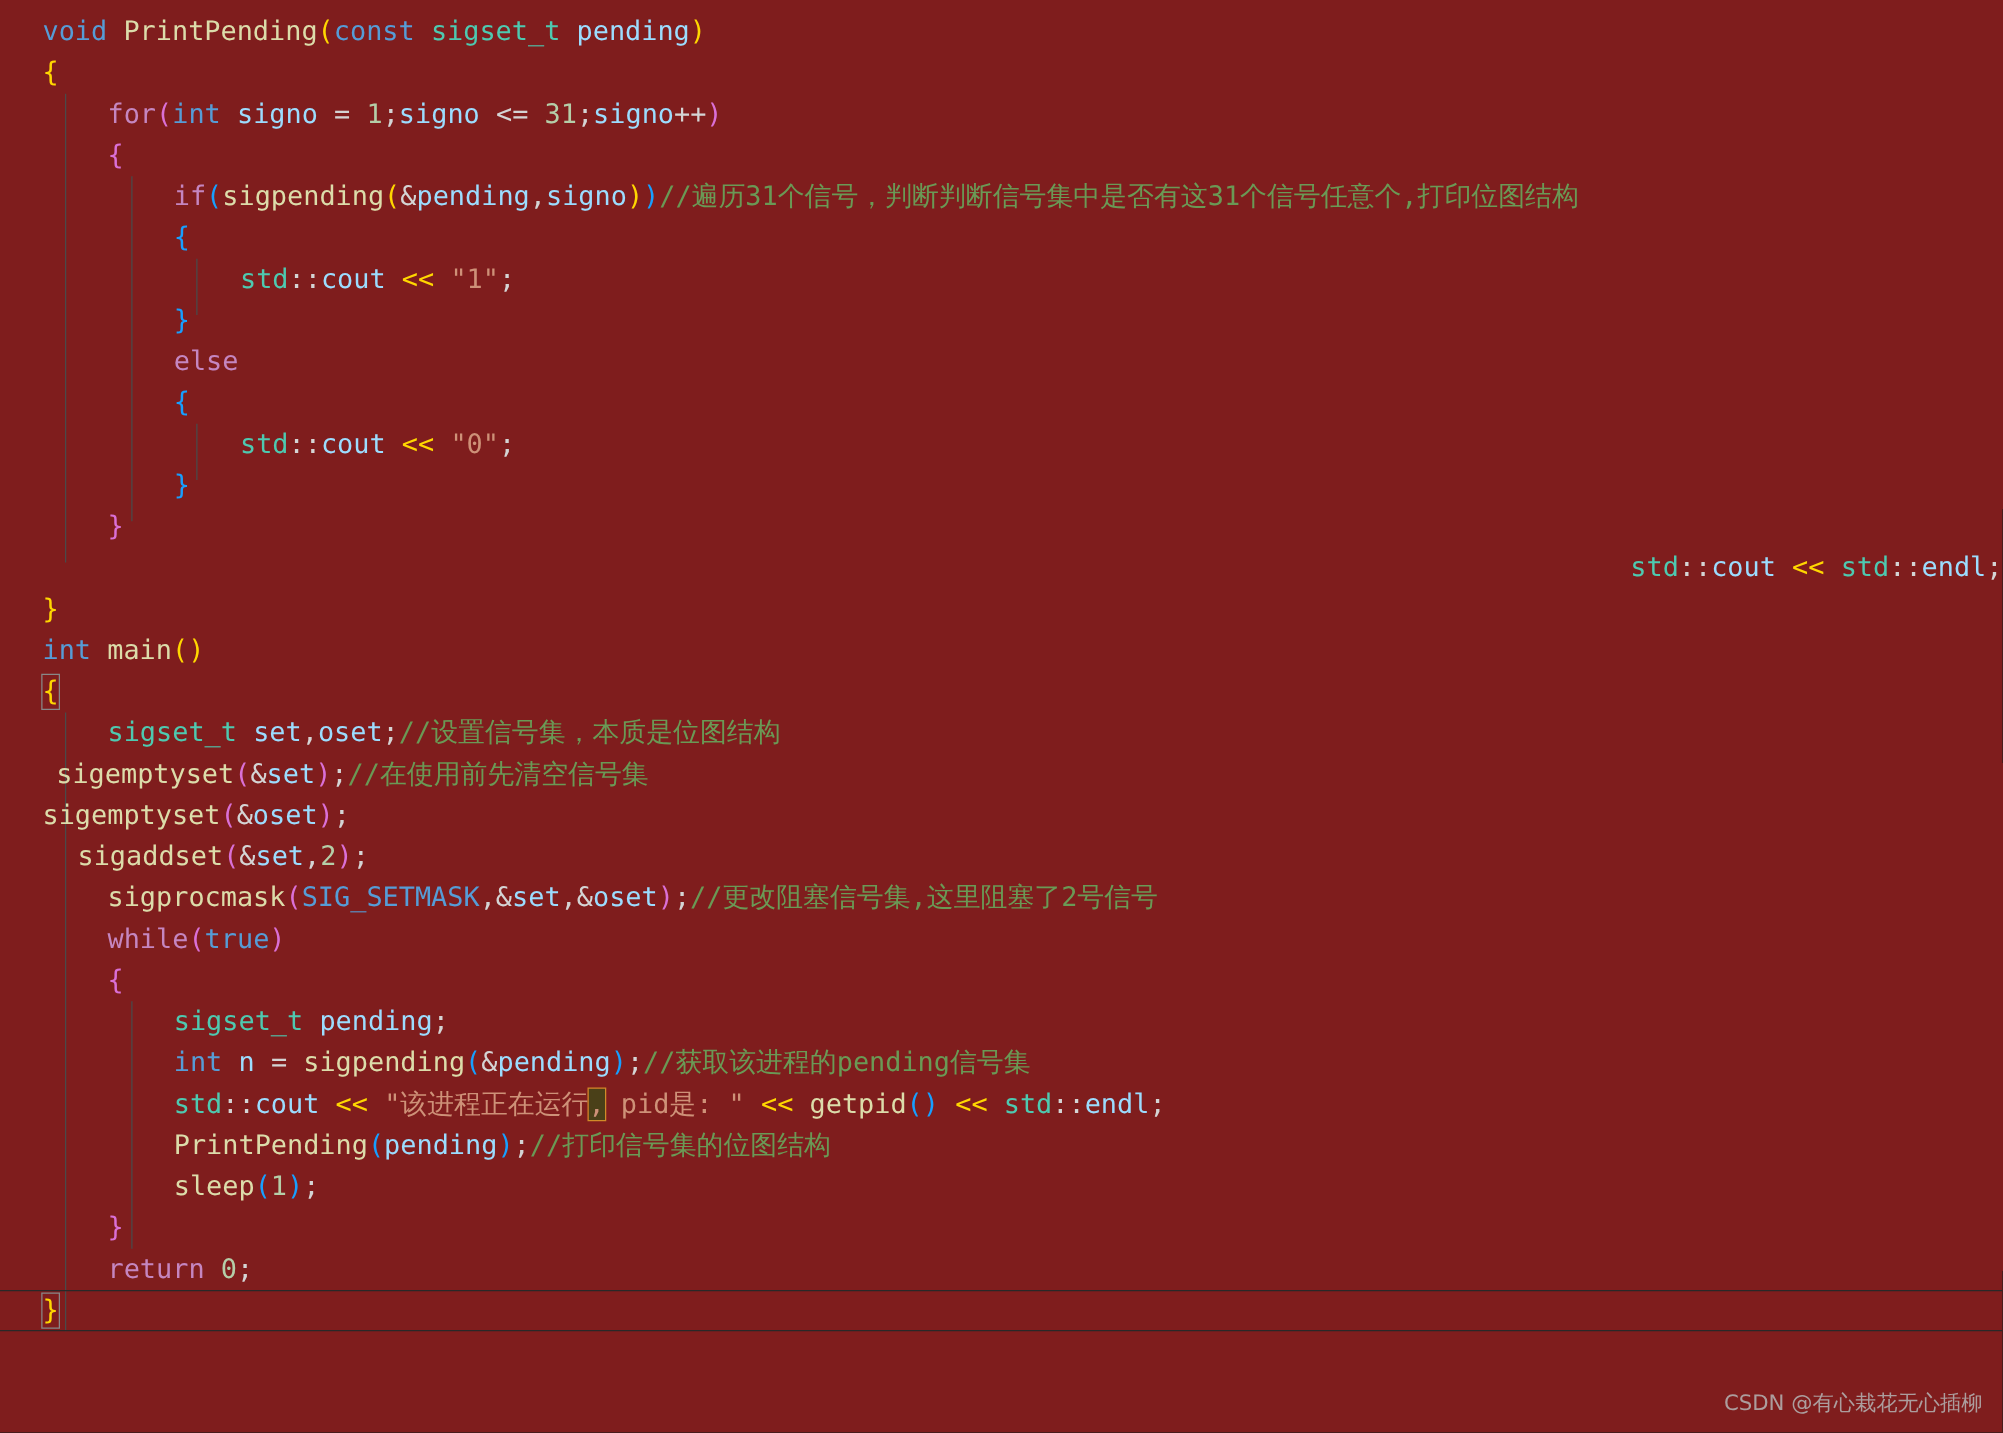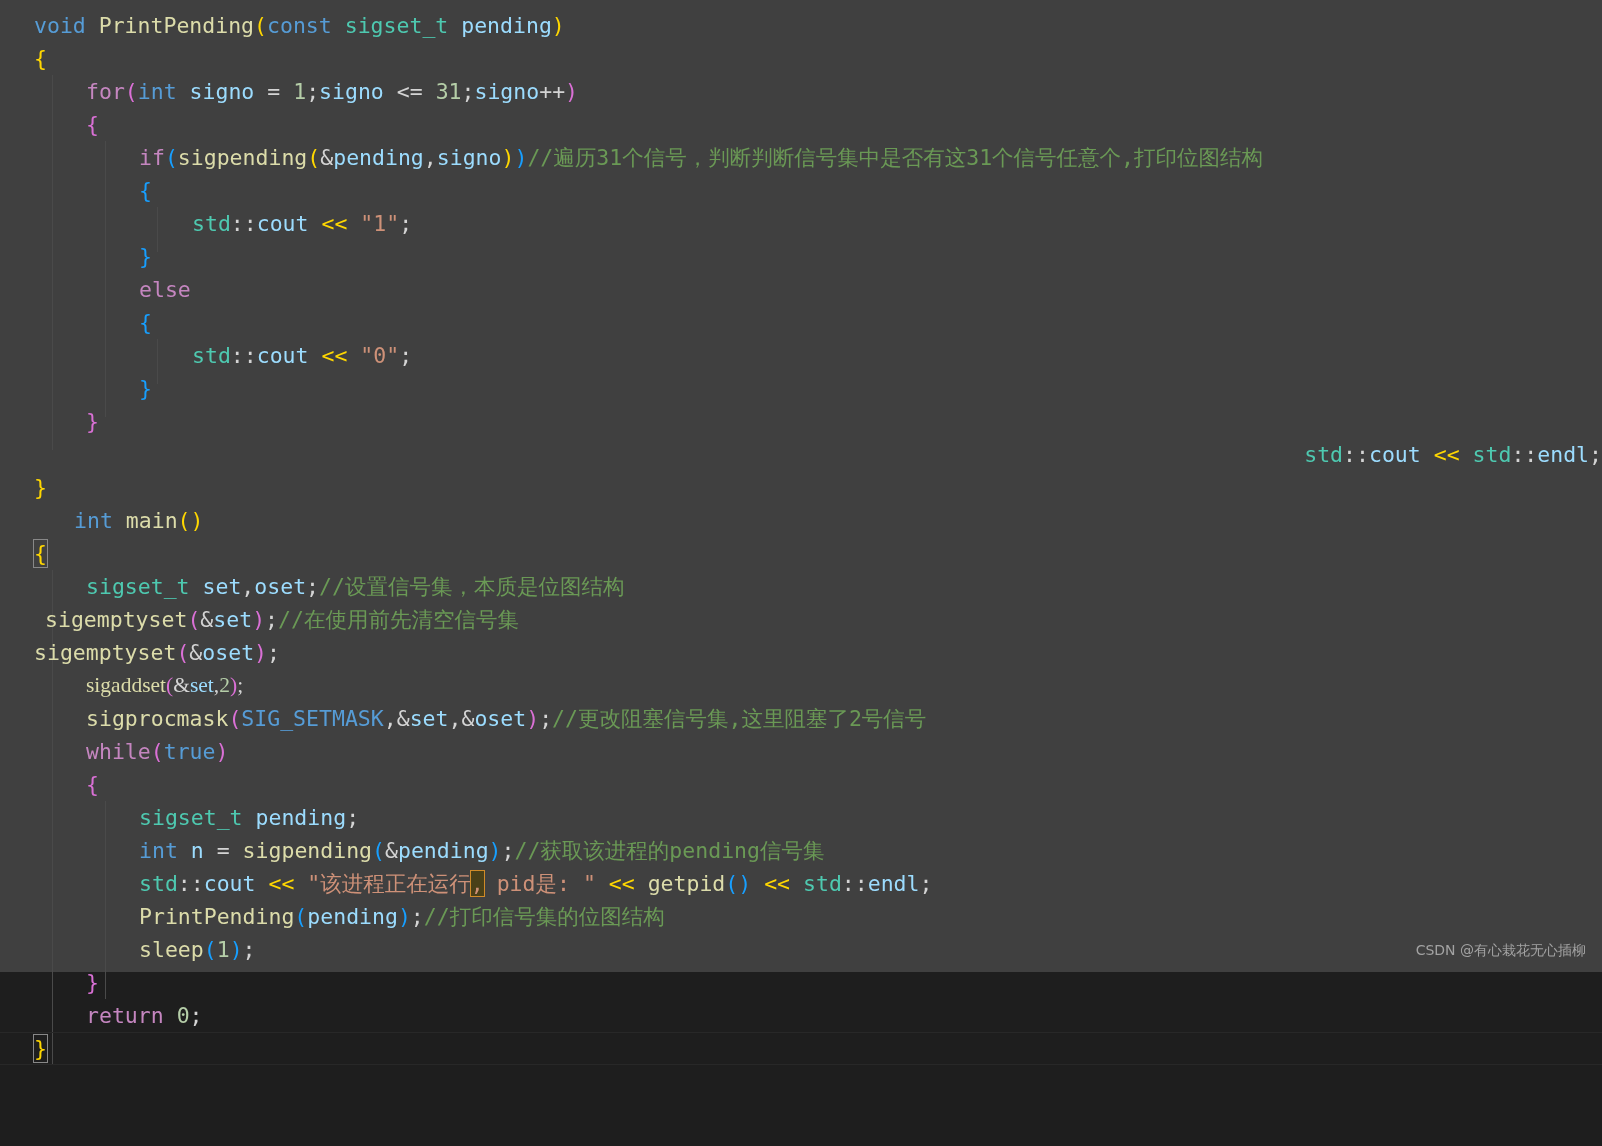--- a/index.html
+++ b/index.html
@@ -10,22 +10,22 @@
   body {
     width: 1602px;
     height: 1146px;
     overflow: hidden;
     font-family: "DejaVu Sans Mono", "Liberation Mono", monospace;
   }
 
   #editor {
     position: relative;
     width: 1602px;
-    height: 972px;
-    background: #404040;
+    height: 1146px;
+    background: #7f1d1d;
   }
 
   
   .code {
     position: absolute;
     left: 0;
     top: 0;
     width: 1602px;
     padding-top: 9px;
     box-sizing: border-box;
@@ -83,21 +83,21 @@
     background: #4a4018;
     outline: 1px solid #d08b28;
   }
 
   
   .watermark {
     position: absolute;
     right: 16px;
     bottom: 12px;
     color: #b4b4b4;
-    font-size: 14px;
+    font-size: 17px;
     font-family: "DejaVu Sans", "Liberation Sans", sans-serif;
     opacity: 0.85;
     white-space: nowrap;
   }
 </style>
 </head>
 <body>
 
 <div id="editor">
 
@@ -133,31 +133,31 @@
     <div class="line" style="padding-left:192px;"><span class="type">std</span><span class="op">::</span><span class="var">cout</span><span class="op"> </span><span class="b1">&lt;&lt;</span><span class="op"> </span><span class="str">"0"</span><span class="op">;</span></div>
 
     <div class="line" style="padding-left:139px;"><span class="b3">}</span></div>
 
     <div class="line" style="padding-left:86px;"><span class="b2">}</span></div>
 
     <div class="line" style="padding-left:86px;text-align:right;"><span class="type">std</span><span class="op">::</span><span class="var">cout</span><span class="op"> </span><span class="b1">&lt;&lt;</span><span class="op"> </span><span class="type">std</span><span class="op">::</span><span class="var">endl</span><span class="op">;</span></div>
 
     <div class="line" style="padding-left:34px;"><span class="b1">}</span></div>
 
-    <div class="line" style="padding-left:34px;margin-left:40px;"><span class="kw">int</span><span class="op"> </span><span class="fn">main</span><span class="b1">(</span><span class="b1">)</span></div>
+    <div class="line" style="padding-left:34px;"><span class="kw">int</span><span class="op"> </span><span class="fn">main</span><span class="b1">(</span><span class="b1">)</span></div>
 
     <div class="line" style="padding-left:34px;"><span class="b1 bracketmatch">{</span></div>
 
     <div class="line" style="padding-left:86px;"><span class="type">sigset_t</span><span class="op"> </span><span class="var">set</span><span class="op">,</span><span class="var">oset</span><span class="op">;</span><span class="cmt">//设置信号集，本质是位图结构</span></div>
 
     <div class="line" style="padding-left:45px;"><span class="fn">sigemptyset</span><span class="b2">(</span><span class="op">&amp;</span><span class="var">set</span><span class="b2">)</span><span class="op">;</span><span class="cmt">//在使用前先清空信号集</span></div>
 
     <div class="line" style=""><span class="fn">sigemptyset</span><span class="b2">(</span><span class="op">&amp;</span><span class="var">oset</span><span class="b2">)</span><span class="op">;</span></div>
 
-    <div class="line" style="padding-left:86px;font-family:Liberation Serif, serif;"><span class="fn">sigaddset</span><span class="b2">(</span><span class="op">&amp;</span><span class="var">set</span><span class="op">,</span><span class="num">2</span><span class="b2">)</span><span class="op">;</span></div>
+    <div class="line" style="padding-left:62px;"><span class="fn">sigaddset</span><span class="b2">(</span><span class="op">&amp;</span><span class="var">set</span><span class="op">,</span><span class="num">2</span><span class="b2">)</span><span class="op">;</span></div>
 
     <div class="line" style="padding-left:86px;"><span class="fn">sigprocmask</span><span class="b2">(</span><span class="macro">SIG_SETMASK</span><span class="op">,</span><span class="op">&amp;</span><span class="var">set</span><span class="op">,</span><span class="op">&amp;</span><span class="var">oset</span><span class="b2">)</span><span class="op">;</span><span class="cmt">//更改阻塞信号集,这里阻塞了2号信号</span></div>
 
     <div class="line" style="padding-left:86px;"><span class="ctl">while</span><span class="b2">(</span><span class="kw">true</span><span class="b2">)</span></div>
 
     <div class="line" style="padding-left:86px;"><span class="b2">{</span></div>
 
     <div class="line" style="padding-left:139px;"><span class="type">sigset_t</span><span class="op"> </span><span class="var">pending</span><span class="op">;</span></div>
 
 

